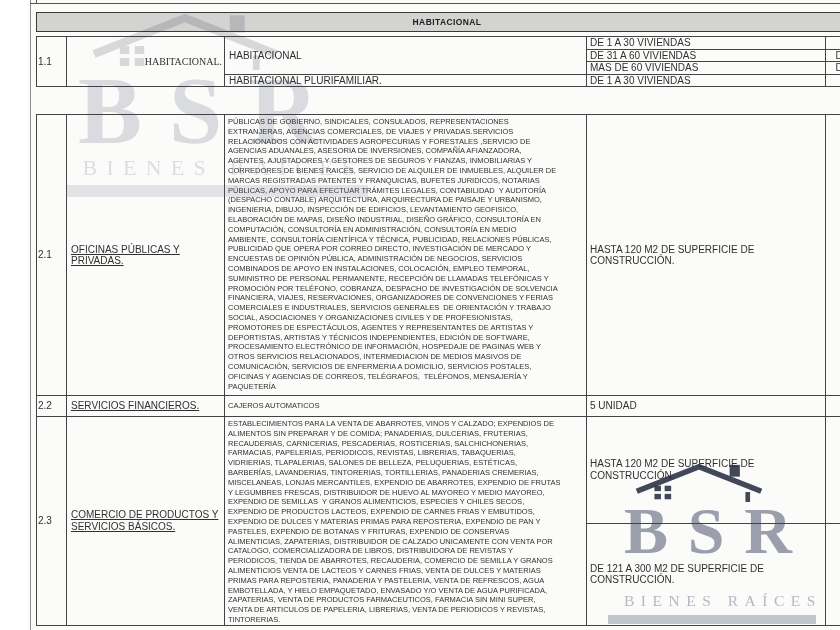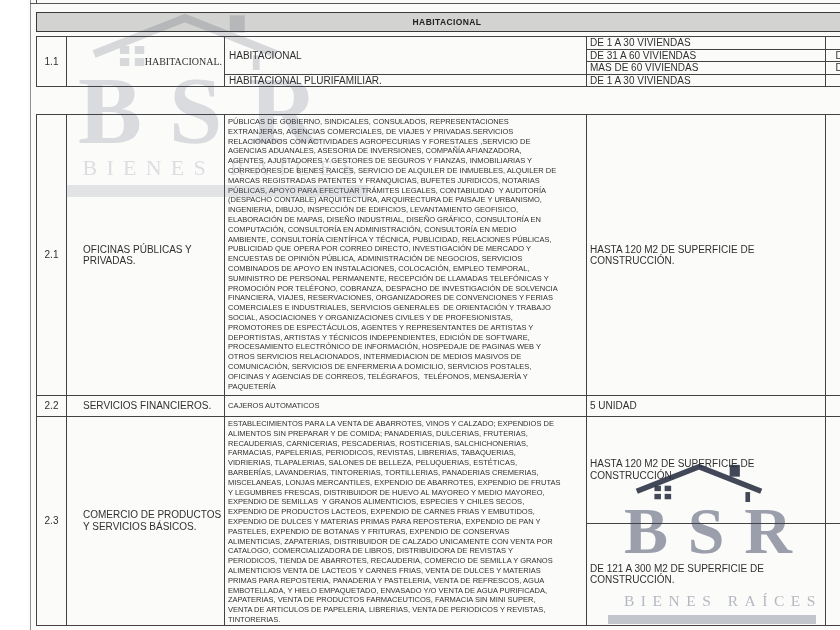--- a/index.html
+++ b/index.html
@@ -41,22 +41,22 @@
   .c1 { width:30px; } .c2 { width:158px; } .c3 { width:362px; } .c4 { width:239px; } .c5 { width:33px; }
 
   .tbl-hab { top:36px; }
   .tbl-hab tr { height:12px; }
   .tbl-ter { top:114px; }
   tr.r21  { height:281px; }
   tr.r22  { height:21px;  }
   tr.r23a { height:106px; }
   tr.r23b { height:101px; }
 
-  td.num  { text-align:center; padding:0 1px; }
-  td.cat  { padding-left:16px; }
+  td.num  { padding:0 1px; }
+  td.cat  { padding-left:4px;text-decoration:underline; }
   td.cat-c{ text-align:right; padding:13px 2px;font-family:Liberation Serif, serif; }
   td.use  { padding-left:4px; }
   td.desc {
     vertical-align:top; padding:2px 1px 0 3px;
     white-space:pre; font-size:7.5px; line-height:9.8px;
   }
   td.desc-mid { vertical-align:middle; padding-top:0; }
   td.norm { padding-left:3px; }
   td.duf  { text-align:right; }
 

